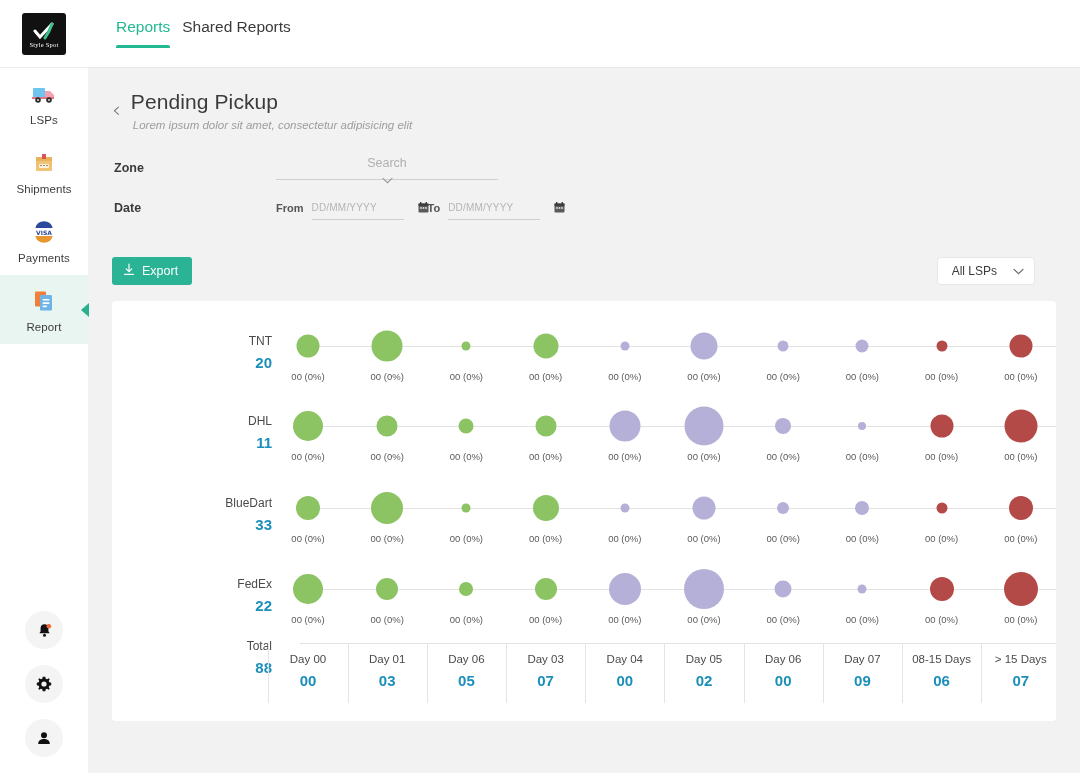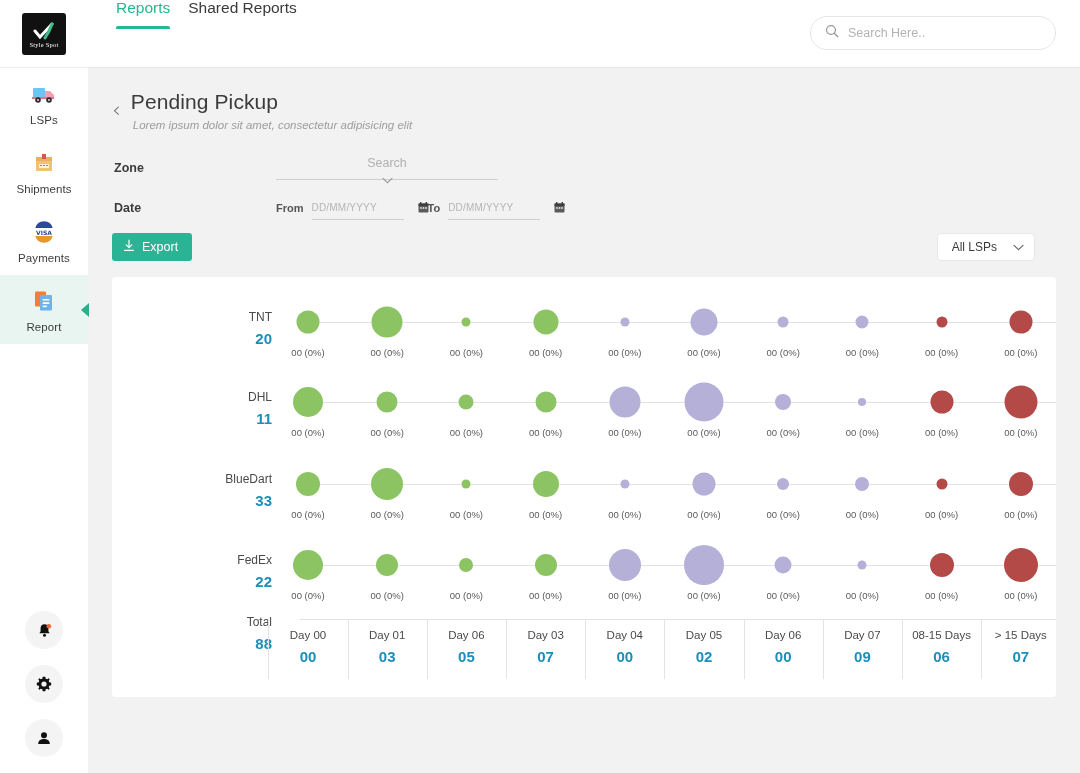--- a/index.html
+++ b/index.html
@@ -107,21 +107,21 @@
   .topbar {
     height: 68px;
     background: #ffffff;
     display: flex;
     align-items: flex-end;
     padding: 0 24px 0 28px;
     position: relative;
     flex: 0 0 68px;
     border-bottom: 1px solid #e8e8e8;
   }
-  .tabs { display: flex; gap: 18px; height: 100%; align-items: flex-start; }
+  .tabs { display: flex; gap: 12px; height: 100%; align-items: center; }
   .tab {
     font-size: 15.5px;
     color: #3a3a3a;
     padding-bottom: 13px;
     cursor: pointer;
     position: relative;
     line-height: 1;
   }
   .tab.active { color: #22b892; }
   .tab.active::after {
@@ -214,21 +214,21 @@
     width: 92px;
     justify-content: space-between;
     cursor: pointer;
     gap: 41px;
   }
   .date-field .ph { font-size: 10px; color: #b5b5b5; letter-spacing: .2px; }
   .gap-to { margin-left: 24px; }
 
   
   .action-row {
-    margin-top: 8px;
+    margin-top: 32px;
     display: flex;
     align-items: center;
     justify-content: space-between;
     gap: 12px;
   }
   .export-btn {
     background: #2bb396;
     color: #fff;
     border: none;
     border-radius: 3px;
@@ -425,29 +425,20 @@
       </div>
     </div>
   </div>
 
   <div class="main">
 
     <div class="topbar">
       <div class="tabs">
         <div class="tab active">Reports</div>
         <div class="tab">Shared Reports</div>
-      </div>
-      <div class="search-box">
-        <span>
-          <svg width="14" height="14" viewBox="0 0 14 14">
-            <circle cx="6" cy="6" r="4.4" stroke="#9a9a9a" stroke-width="1.3" fill="none"></circle>
-            <line x1="9.3" y1="9.3" x2="12.8" y2="12.8" stroke="#9a9a9a" stroke-width="1.3" stroke-linecap="round"></line>
-          </svg>
-        </span>
-        <input type="text" placeholder="Search Here.." style="">
       </div>
     </div>
 
     <div class="content">
 
       <div class="page-head">
         <span class="back-chev">‹</span>
         <div>
           <div class="page-title">Pending Pickup</div>
           <div class="page-sub">Lorem ipsum dolor sit amet, consectetur adipisicing elit</div>

